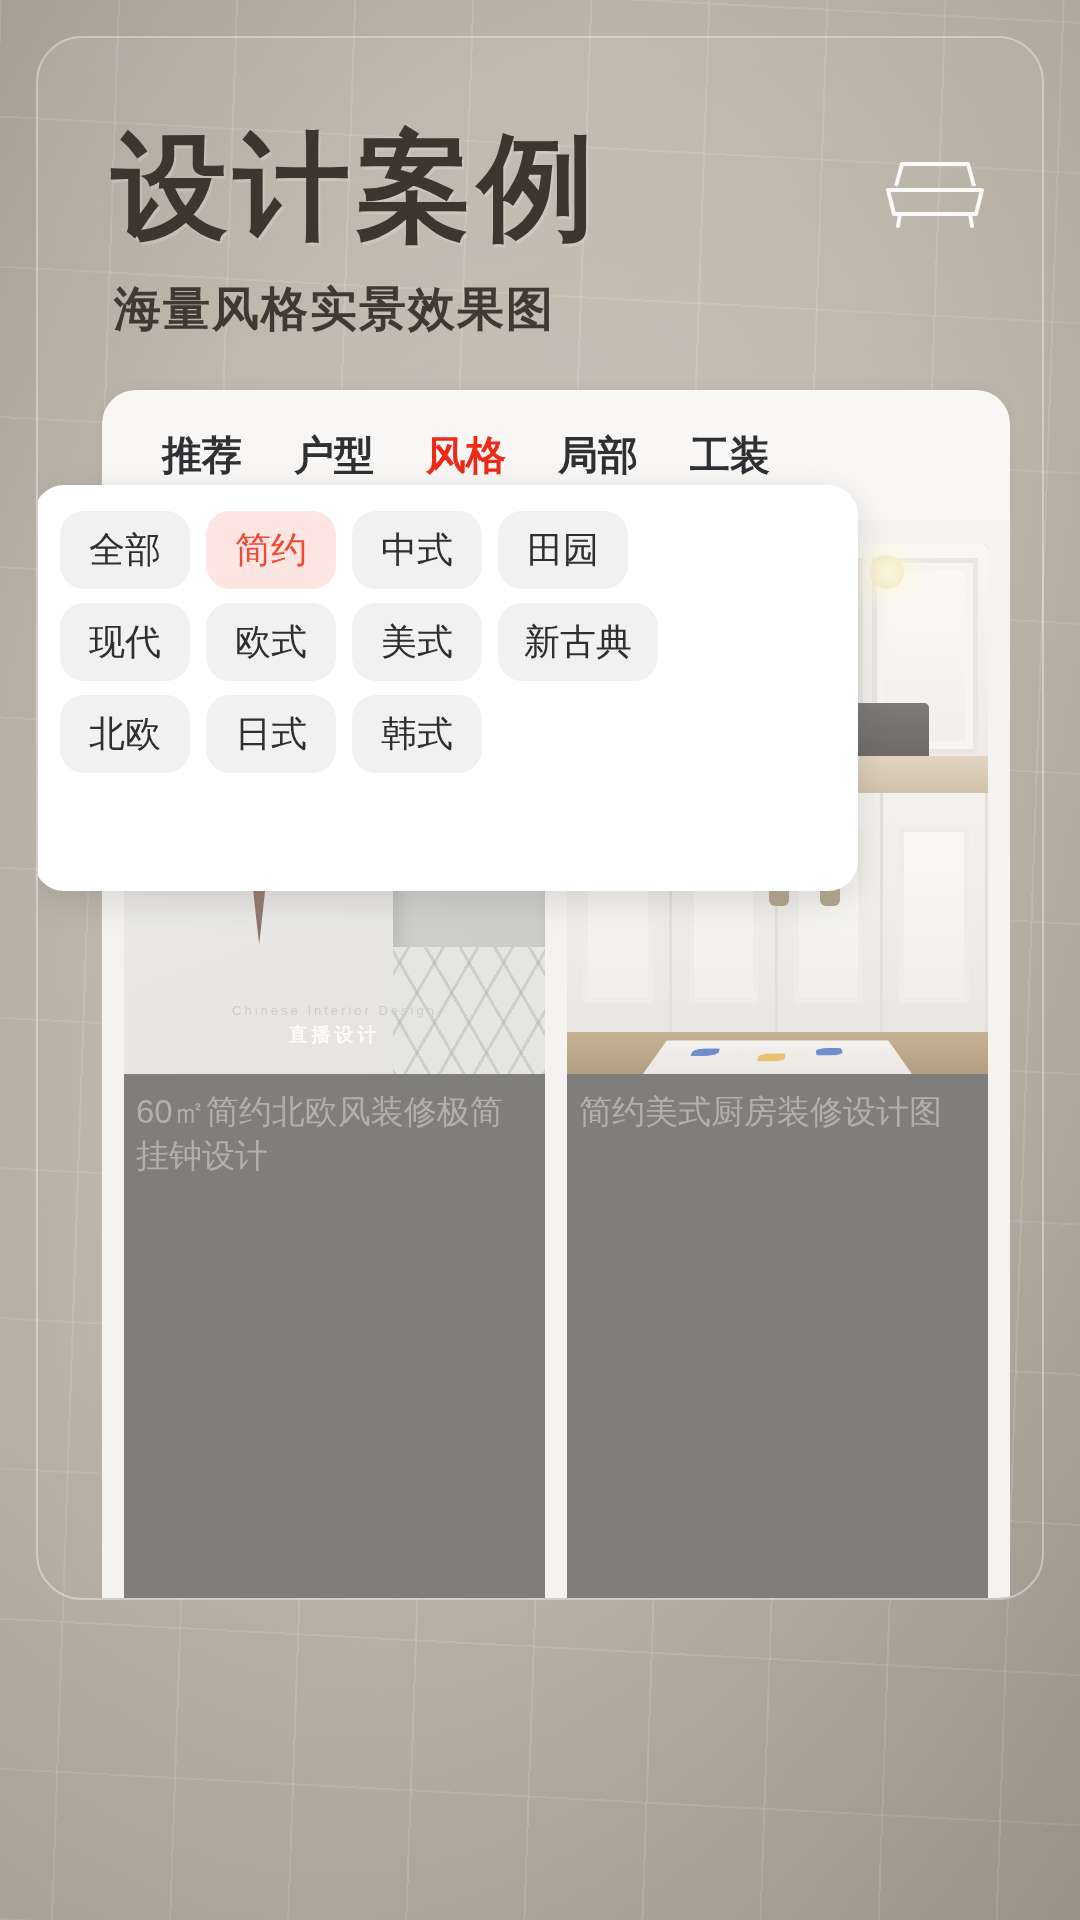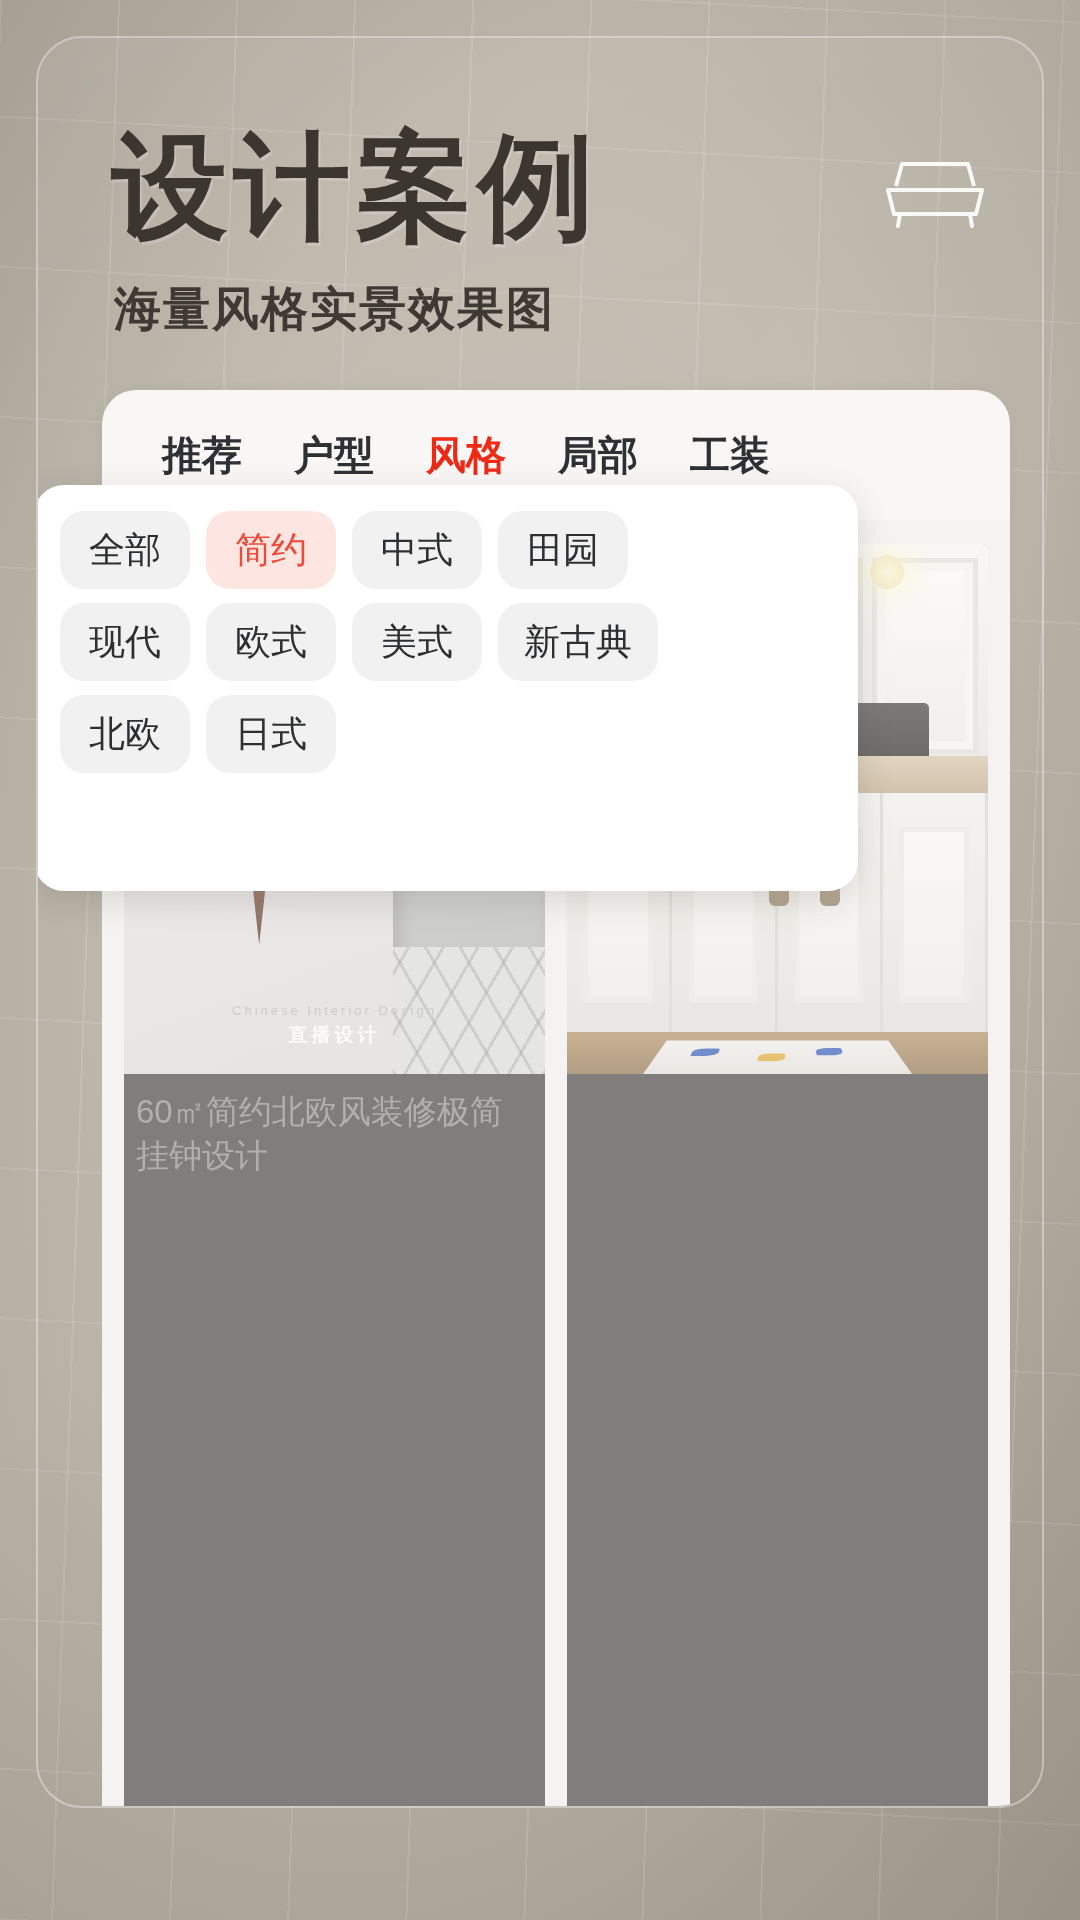--- a/index.html
+++ b/index.html
@@ -38,21 +38,21 @@
     background: radial-gradient(ellipse at 48% 42%, rgba(255,255,255,0.10) 0%, rgba(0,0,0,0.00) 45%, rgba(60,55,45,0.16) 100%);
     pointer-events: none;
   }
 
   
   #phone-frame {
     position: absolute;
     left: 36px;
     top: 36px;
     width: 1008px;
-    height: 1772px;
+    height: 1564px;
     border-radius: 46px;
     border: 2px solid rgba(255,255,255,0.38);
     overflow: hidden;
   }
   #frame-inner {
     position: absolute;
     inset: 0;
     background: linear-gradient(160deg, rgba(255,255,255,0.07), rgba(255,255,255,0.0) 55%);
   }
 
@@ -517,20 +517,21 @@
           </div>
           <div class="pk-hanger" style="left:48%"></div>
           <div class="pk-hanger" style="left:60%"></div>
           <div class="pk-floor"></div>
           <div class="pk-rug">
             <div class="pk-fish" style="left:14%; top:28%"></div>
             <div class="pk-fish" style="left:42%; top:44%; background:#e0a830"></div>
             <div class="pk-fish" style="left:66%; top:26%"></div>
           </div>
         </div>
+        <div class="card-caption">简约美式厨房装修设计图</div>
       </div>
 
     </div>
 
     <div id="sheet-scrim"></div>
 
     <div id="filter-panel">
 
       <div class="chip-row">
         <div class="chip">全部</div>
@@ -543,18 +544,19 @@
         <div class="chip">现代</div>
         <div class="chip">欧式</div>
         <div class="chip">美式</div>
         <div class="chip">新古典</div>
       </div>
 
 
       <div class="chip-row">
         <div class="chip">北欧</div>
         <div class="chip">日式</div>
+        <div class="chip">韩式</div>
       </div>
 
     </div>
 
   </div>
 </div>
 
 </body></html>

